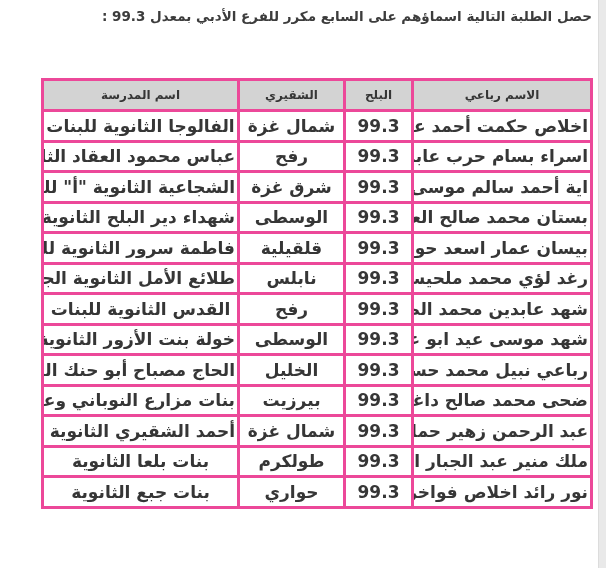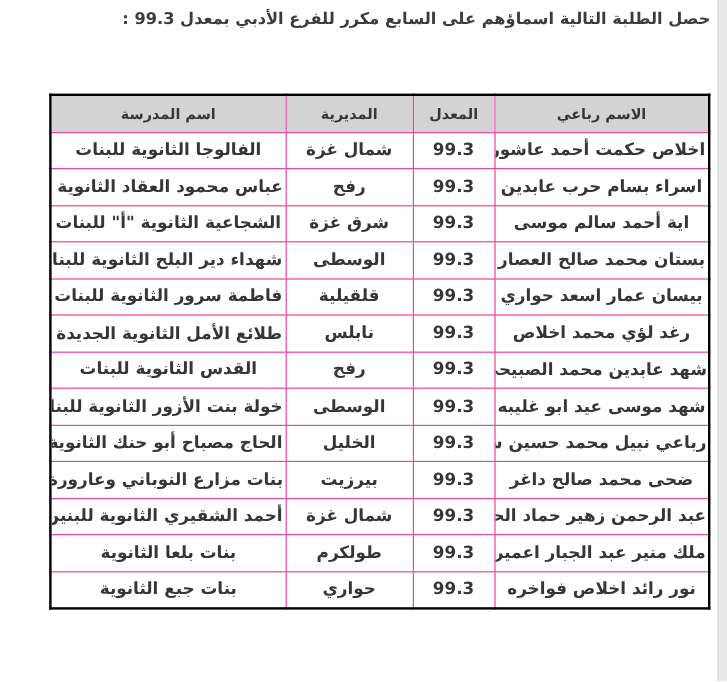--- a/index.html
+++ b/index.html
@@ -40,37 +40,37 @@
     top: 78px;
     left: 41px;
     width: 549px;
     direction: rtl;
     border-collapse: collapse;
     table-layout: fixed;
     border: 2px solid #000000;
   }
   table.results th,
   table.results td {
-    border: 1px solid #ec4899;
+    border: 3px solid #ec4899;
     text-align: center;
     vertical-align: middle;
     font-weight: bold;
     color: #363636;
     white-space: nowrap;
     overflow: hidden;
     padding: 0 2px;
     box-sizing: border-box;
   }
   table.results th {
     background: #d3d3d3;
     font-size: 12px;
     height: 31px;
   }
   table.results td {
-    font-size: 14px;
+    font-size: 17px;
     height: 30.5px;
   }
   td.avg-cell {
     direction: ltr;
     font-size: 12px;
   }
   
   col.c-name        { width: 179px; }
   col.c-average     { width: 68px; }
   col.c-directorate { width: 106px; }
@@ -88,22 +88,22 @@
   <table class="results">
     <colgroup>
       <col class="c-name">
       <col class="c-average">
       <col class="c-directorate">
       <col class="c-school">
     </colgroup>
     <thead>
       <tr>
         <th>الاسم رباعي</th>
-        <th>المعدل</th>
-        <th>المديرية</th>
+        <th>البلح</th>
+        <th>الشقيري</th>
         <th>اسم المدرسة</th>
       </tr>
     </thead>
     <tbody>
       <tr>
         <td>اخلاص حكمت أحمد عاشور</td>
         <td class="avg-cell">99.3</td>
         <td>شمال غزة</td>
         <td>الفالوجا الثانوية للبنات</td>
       </tr>
@@ -125,21 +125,21 @@
         <td>الوسطى</td>
         <td>شهداء دير البلح الثانوية للبنات</td>
       </tr>
       <tr>
         <td>بيسان عمار اسعد حواري</td>
         <td class="avg-cell">99.3</td>
         <td>قلقيلية</td>
         <td>فاطمة سرور الثانوية للبنات</td>
       </tr>
       <tr>
-        <td>رغد لؤي محمد اخلاص</td>
+        <td>رغد لؤي محمد ملحيس</td>
         <td class="avg-cell">99.3</td>
         <td>نابلس</td>
         <td>طلائع الأمل الثانوية الجديدة المختلطة</td>
       </tr>
       <tr>
         <td>شهد عابدين محمد الصبيحي</td>
         <td class="avg-cell">99.3</td>
         <td>رفح</td>
         <td>القدس الثانوية للبنات</td>
       </tr>

